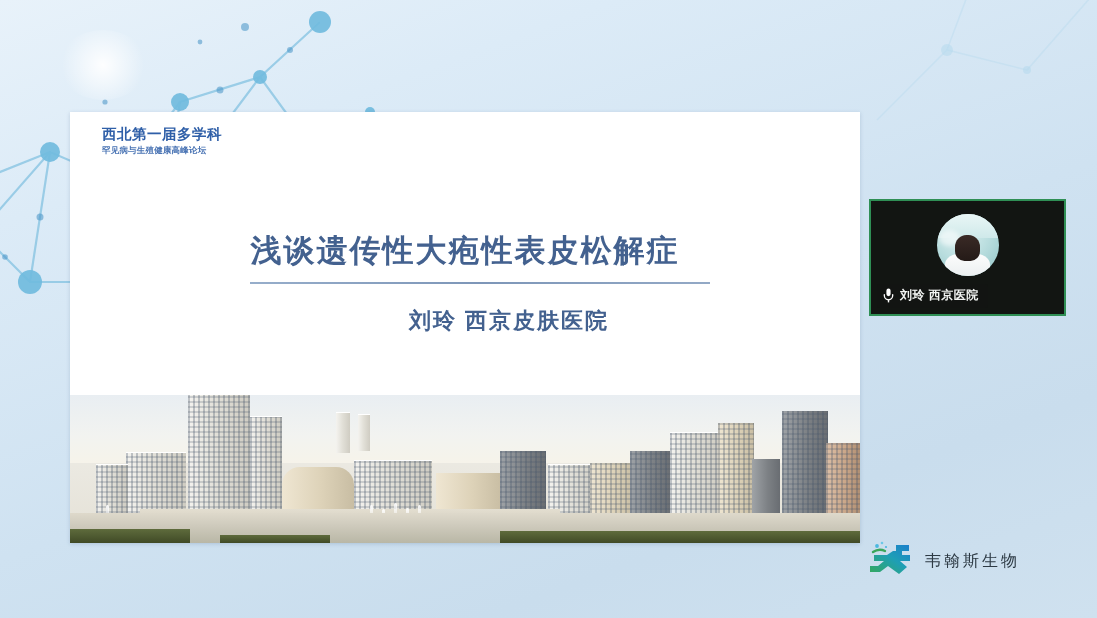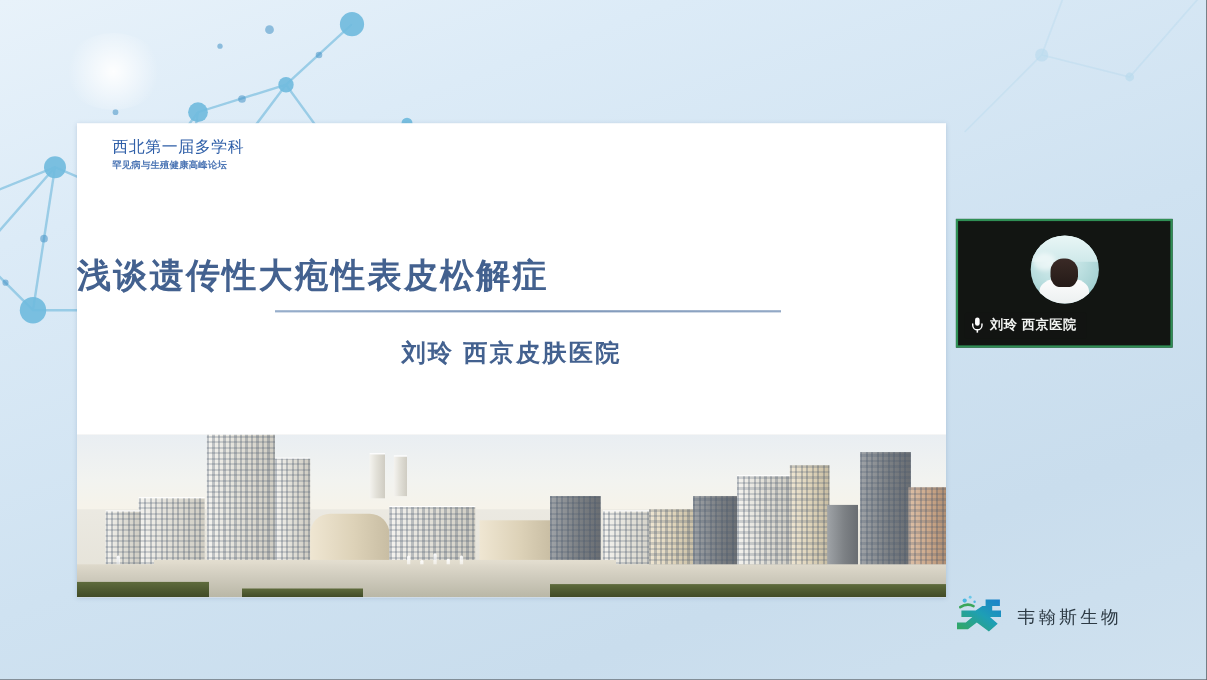--- a/index.html
+++ b/index.html
@@ -88,37 +88,38 @@
   }
 
   .slide-logo {
     position: absolute;
     left: 32px;
     top: 13px;
     line-height: 1.25;
   }
   .slide-logo-main {
     font-size: 14.5px;
-    font-weight: 400;
+    font-weight: 700;
     color: #2f5fa8;
     letter-spacing: .5px;
   }
   .slide-logo-sub {
     font-size: 8.5px;
     font-weight: 700;
     color: #4a74b4;
     letter-spacing: .2px;
     margin-top: 2px;
   }
 
   .slide-title {
     position: absolute;
     left: 0;
     top: 118px;
     width: 790px;
+    text-align: center;
     font-size: 31px;
     font-weight: 700;
     letter-spacing: 2px;
     color: #43618f;
   }
   .slide-rule {
     position: absolute;
     left: 180px;
     top: 170px;
     width: 460px;
@@ -128,20 +129,21 @@
   .slide-presenter {
     position: absolute;
     left: 0;
     top: 194px;
     width: 790px;
     text-align: center;
     font-size: 22px;
     font-weight: 700;
     letter-spacing: 2px;
     color: #43618f;
+    padding-left: 44px;
   }
 
   
   .cityscape {
     position: absolute;
     left: 0;
     bottom: 0;
     width: 790px;
     height: 148px;
     overflow: hidden;

